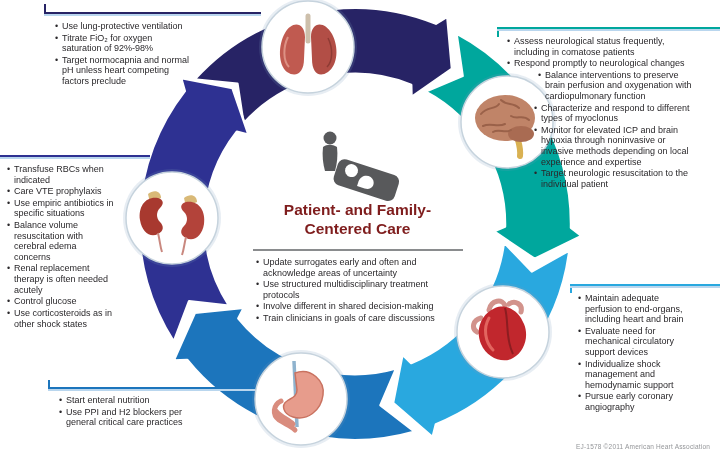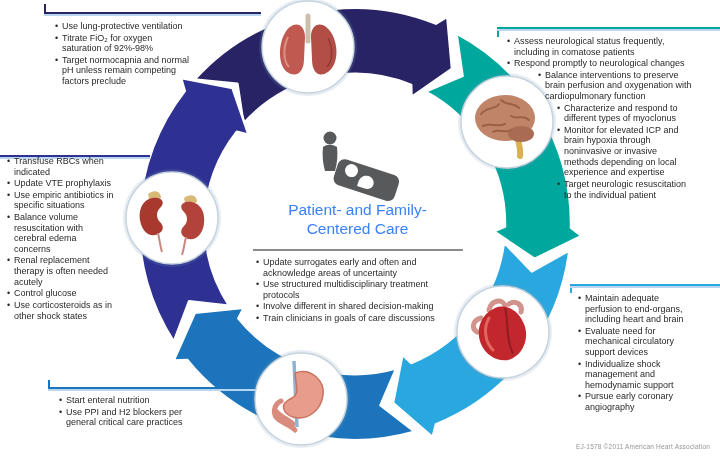--- a/index.html
+++ b/index.html
@@ -4,26 +4,26 @@
 <style>
   html,body{margin:0;padding:0;background:#fff;}
   .stage{position:relative;width:720px;height:459px;background:#ffffff;overflow:hidden;
          font-family:"Liberation Sans",sans-serif;color:#262325;}
   svg.diagram{position:absolute;left:0;top:0;}
   .blk{position:absolute;}
   .blk ul{list-style:none;margin:0;padding:0;font-size:9px;line-height:1.18;color:#2a282b;}
   .blk li{position:relative;padding-left:8px;margin-bottom:1px;}
   .blk li::before{content:"\2022";position:absolute;left:1px;top:0;}
   .lvl2{margin-left:31px;}
-  .lvl3{margin-left:50px;}
+  .lvl3{margin-left:27px;}
   .connector{position:absolute;height:2px;background:#262262;}
   .connector::after{content:"";position:absolute;left:0;right:0;top:2px;height:1.5px;background:#b9d6ee;}
   .tick{position:absolute;width:2px;background:inherit;}
   .center-title{position:absolute;left:265px;top:201px;width:185px;text-align:center;
-                font-weight:normal;font-size:15.5px;line-height:1.22;color:#3b82f6;}
+                font-weight:bold;font-size:15.5px;line-height:1.22;color:#7f1d1d;}
   .center-divider{position:absolute;left:253px;top:249px;width:210px;height:1.5px;background:#8a8c8e;}
   .center-bullets{left:255px;top:257px;width:200px;}
   .footer{position:absolute;left:576px;top:443px;font-size:6.5px;color:#939598;letter-spacing:.2px;}
 </style>
 </head>
 <body>
 
 <div class="stage">
 
   <svg class="diagram" width="720" height="459" viewBox="0 0 720 459">
@@ -113,21 +113,21 @@
     </div>
   <div class="connector" style="left: 48px; top: 387px; width: 207px; background: rgb(28, 117, 188);">
       <span class="tick" style="left:0;top:-7px;height:7px;"></span>
     </div>
   <div class="connector" style="left: 0px; top: 155px; width: 150px; background: rgb(46, 49, 146);"></div>
 
   <div class="blk" style="left:54px;top:21px;width:140px;">
     <ul>
       <li>Use lung-protective ventilation</li>
       <li>Titrate FiO₂ for oxygen saturation of 92%-98%</li>
-      <li>Target normocapnia and normal pH unless remain competing factors preclude</li>
+      <li>Target normocapnia and normal pH unless heart competing factors preclude</li>
     </ul>
   </div>
 
   <div class="blk" style="left:506px;top:36px;width:186px;">
     <ul>
       <li>Assess neurological status frequently, including in comatose patients</li>
       <li>Respond promptly to neurological changes</li>
       <li class="lvl2">Balance interventions to preserve brain perfusion and oxygenation with cardiopulmonary function</li>
       <li class="lvl3">Characterize and respond to different types of myoclonus</li>
       <li class="lvl3">Monitor for elevated ICP and brain hypoxia through noninvasive or invasive methods depending on local experience and expertise</li>
@@ -144,24 +144,24 @@
     </ul>
   </div>
 
   <div class="blk" style="left:58px;top:395px;width:140px;">
     <ul>
       <li>Start enteral nutrition</li>
       <li>Use PPI and H2 blockers per general critical care practices</li>
     </ul>
   </div>
 
-  <div class="blk" style="left:6px;top:156px;width:108px;">
+  <div class="blk" style="left:6px;top:164px;width:108px;">
     <ul>
       <li>Transfuse RBCs when indicated</li>
-      <li>Update VTE prophylaxis</li>
+      <li>Care VTE prophylaxis</li>
       <li>Use empiric antibiotics in specific situations</li>
       <li>Balance volume resuscitation with cerebral edema concerns</li>
       <li>Renal replacement therapy is often needed acutely</li>
       <li>Control glucose</li>
       <li>Use corticosteroids as in other shock states</li>
     </ul>
   </div>
 
   <div class="center-title">Patient- and Family-Centered Care</div>
   <div class="center-divider"></div>

